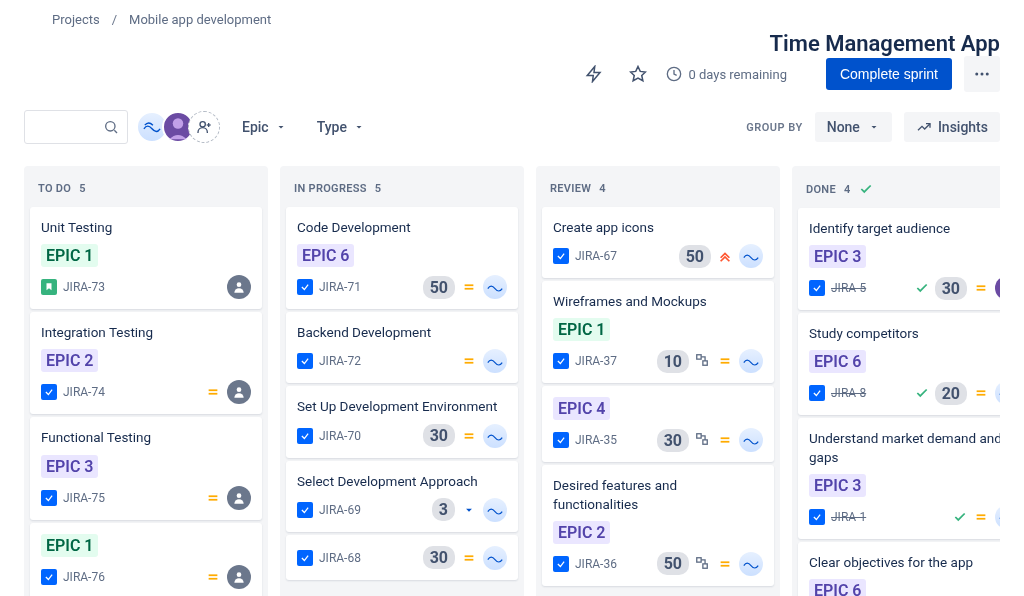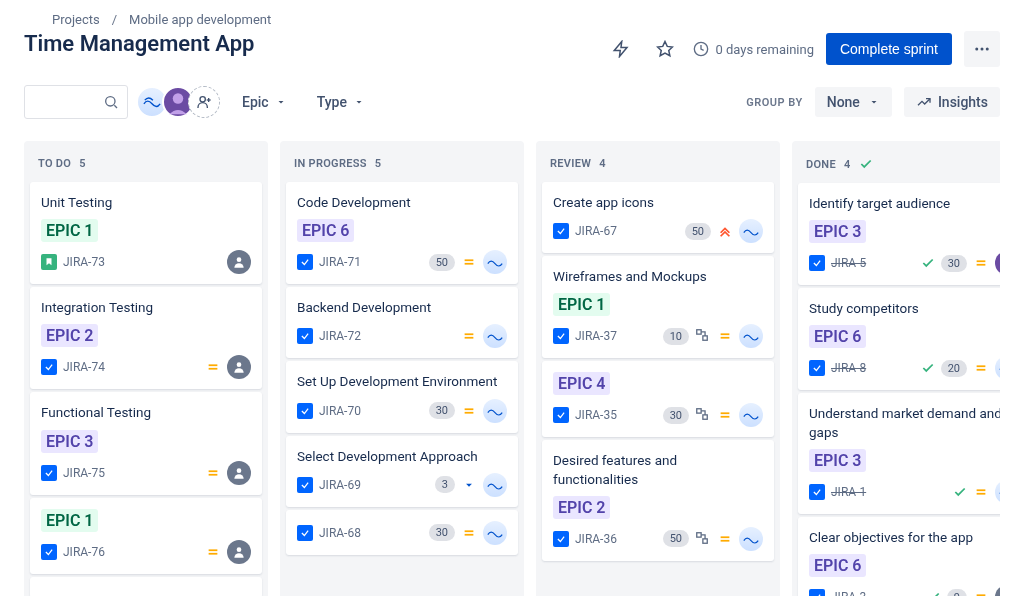--- a/index.html
+++ b/index.html
@@ -1,25 +1,25 @@
 <!DOCTYPE html>
 <html><head>
 <meta charset="utf-8">
 <style>
 * { box-sizing: border-box; margin: 0; padding: 0; }
 body { font-family: -apple-system, BlinkMacSystemFont, "Segoe UI", Roboto, sans-serif; background: #fff; color: #172b4d; font-size: 14px; padding: 12px 24px; }
 .breadcrumb { display: flex; gap: 12px; align-items: flex-start; font-size: 13px; color: #5e6c84; margin-bottom: 4px; margin-left: 28px; }
 .breadcrumb a { color: #5e6c84; text-decoration: none; }
 .breadcrumb .sep { color: #6b778c; }
-.header-row { display: flex; justify-content: space-between; align-items: flex-start; margin-bottom: 18px; }
+.header-row { display: flex; justify-content: space-between; align-items: flex-end; margin-bottom: 18px; flex-direction: column; }
 .page-title { font-size: 22px; font-weight: 600; color: #172b4d; }
 .header-actions { display: flex; align-items: center; gap: 12px; }
 .icon-btn { width: 32px; height: 32px; display: flex; align-items: center; justify-content: center; border-radius: 3px; cursor: pointer; color: #42526e; }
 .days-remaining { display: flex; align-items: center; gap: 6px; color: #5e6c84; font-size: 13px; }
-.btn-primary { background: #0052cc; color: #fff; border: none; padding: 8px 14px; border-radius: 3px; font-size: 14px; font-weight: 500; cursor: pointer; }
+.btn-primary { background: #0052cc; color: #fff; border: none; padding: 8px 14px; border-radius: 3px; font-size: 14px; font-weight: 500; cursor: pointer; margin-left: 27px; }
 .more-btn { background: #f4f5f7; width: 36px; height: 36px; display: flex; align-items: center; justify-content: center; border-radius: 3px; cursor: pointer; color: #42526e; }
 
 .toolbar { display: flex; justify-content: space-between; align-items: center; margin-bottom: 22px; }
 .toolbar-left { display: flex; align-items: center; gap: 14px; }
 .search-box { width: 104px; height: 34px; border: 1px solid #dfe1e6; border-radius: 3px; display: flex; align-items: center; padding: 0 8px; justify-content: flex-end; }
 .search-box input { border: none; outline: none; width: 60px; font-size: 14px; }
 .avatars { display: flex; align-items: center; }
 .avatar { width: 32px; height: 32px; border-radius: 50%; background: #ddd; margin-left: -6px; border: 2px solid #fff; display: flex; align-items: center; justify-content: center; font-size: 16px; }
 .avatar.wave { background: linear-gradient(180deg,#e6f0ff,#cce0ff); color:#0052cc; font-size:14px;}
 .avatar.photo { background: #6b4ba3; }
@@ -43,21 +43,21 @@
 .epic-4 { background: #eae6ff; color: #5243aa; }
 .epic-6 { background: #eae6ff; color: #5243aa; }
 .card-footer { display: flex; justify-content: space-between; align-items: center; }
 .card-left { display: flex; align-items: center; gap: 6px; }
 .card-right { display: flex; align-items: center; gap: 6px; }
 .issue-icon { width: 16px; height: 16px; border-radius: 2px; display: flex; align-items: center; justify-content: center; }
 .issue-task { background: #0065ff; }
 .issue-story { background: #36b37e; }
 .issue-key { font-size: 12px; color: #5e6c84; }
 .issue-key.done { text-decoration: line-through; }
-.est-badge { background: #dfe1e6; color: #42526e; font-size: 11px; font-weight: 400; padding: 2px 7px; border-radius: 10px; }
+.est-badge { background: #dfe1e6; color: #42526e; font-size: 16px; font-weight: 700; padding: 2px 7px; border-radius: 10px; }
 .mini-avatar { width: 24px; height: 24px; border-radius: 50%; background: #6b778c; display: flex; align-items: center; justify-content: center; color: #fff; }
 .mini-avatar.photo { background: #6b4ba3; }
 .mini-avatar.wave { background: linear-gradient(180deg,#e6f0ff,#cce0ff); }
 .prio-icon { width: 16px; height: 16px; display: flex; align-items: center; justify-content: center; }
 .link-icon { width: 16px; height: 16px; color: #5e6c84;}
 .check-small { color: #36b37e; font-size: 14px;}
 svg { display: block; }
 </style>
 </head>
 <body>

